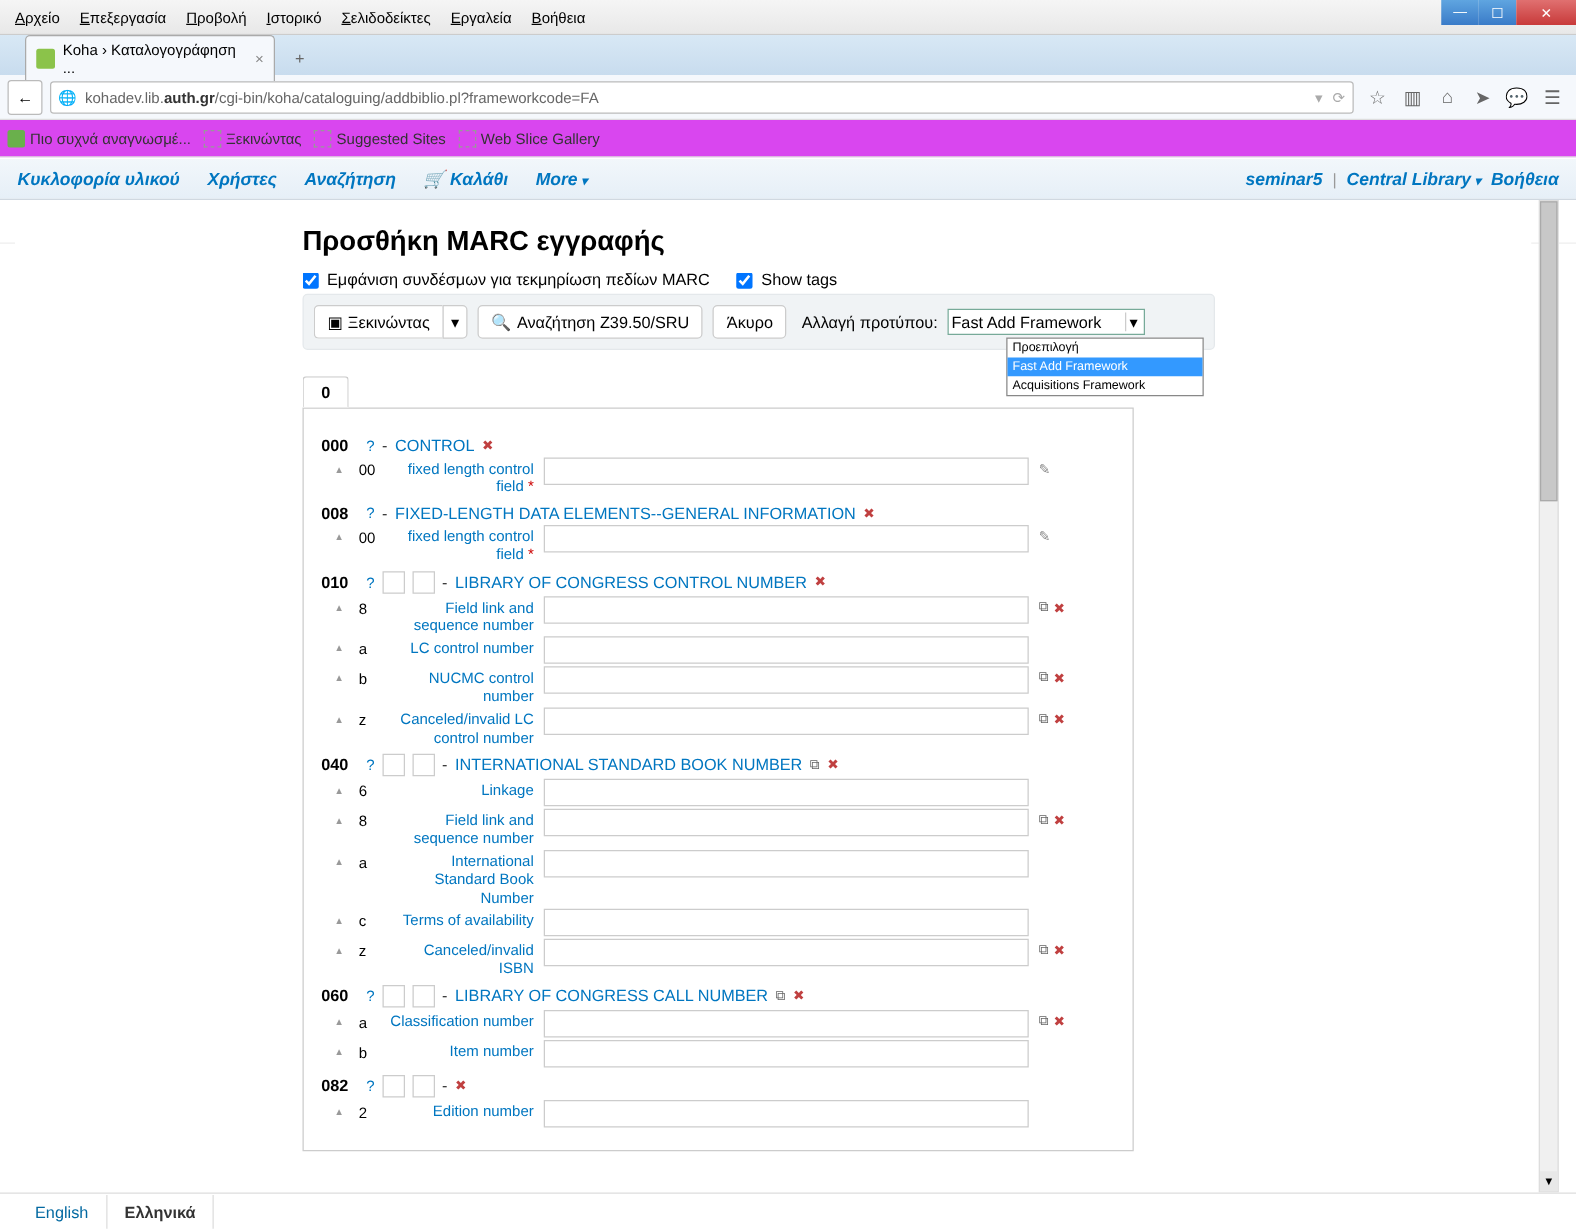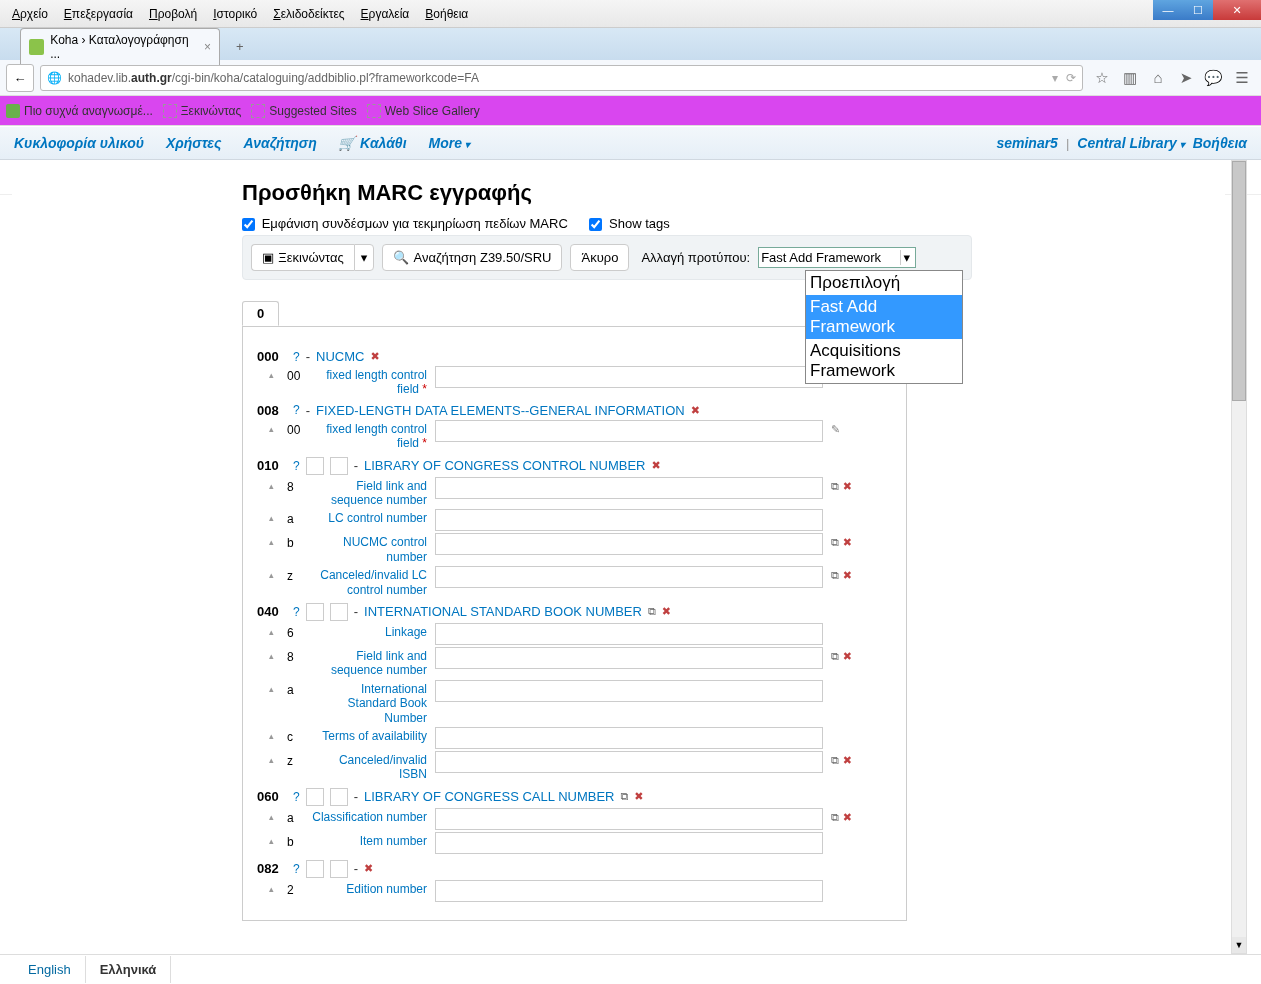--- a/index.html
+++ b/index.html
@@ -61,21 +61,21 @@
 
 
 .toolbar { background:#f0f3f5; border:1px solid #e4e8eb; border-radius:4px; padding:8px; display:flex; align-items:center; gap:8px; width: 730px; margin-bottom:20px; position:relative;}
 .btn { background:#fff; border:1px solid #ccc; border-radius:4px; padding:5px 10px; font-size:13px; cursor:pointer; display:flex; align-items:center; gap:4px;}
 .btn-group { display:flex;}
 .btn-group .btn:first-child { border-radius:4px 0 0 4px; border-right:none;}
 .btn-group .btn.caret { border-radius:0 4px 4px 0; padding:5px 6px;}
 .toolbar-label { font-size:13px; margin-left:4px;}
 .fw-select { border:1px solid #7a9; background:#fff; font-size:13px; padding:2px; width:158px;}
 .fw-dropdown { position:absolute; top:34px; right:8px; width:158px; border:1px solid #888; background:#fff; z-index:10;}
-.fw-dropdown div { padding:2px 4px; font-size:17px; cursor:pointer;}
+.fw-dropdown div { padding:2px 4px; font-size:10px; cursor:pointer;}
 .fw-dropdown div.sel { background:#3399ff; color:#fff;}
 
 
 .tabpanel { border:1px solid #ccc; width:665px; min-height:500px; position:relative;}
 .tabpanel .tabhead { position:absolute; top:-26px; left:-1px; border:1px solid #ccc; border-bottom:1px solid #fff; background:#fff; padding:4px 14px; font-weight:bold; border-radius:3px 3px 0 0;}
 .tabbody { padding: 16px 14px; }
 
 
 .marc-tag { margin-bottom: 2px;}
 .tagline { display:flex; align-items:center; gap:6px; margin-top:6px;}
@@ -229,21 +229,21 @@
 
       <div style="height:26px;"></div>
       <div class="tabpanel">
         <div class="tabhead">0</div>
         <div class="tabbody" id="marc-body">
             <div class="marc-tag">
               <div class="tagline">
                 <span class="tagnum">000</span>
                 <span class="qmark">?</span>
                 <span class="dash"> - </span>
-                <span class="tagdesc">NUCMC</span> 
+                <span class="tagdesc">CONTROL</span> 
                 <span class="repeat-icon">✖</span>
               </div>
               <div class="subfield">
                 <span class="sf-arrow">▴</span>
                 <span class="sf-code">00</span>
                 <span class="sf-label">fixed length control field <span class="req">*</span></span>
                 <input class="sf-input" style="">
                 <span class="sf-actions">
                   <span class="sf-edit">✎</span>
                 </span>

